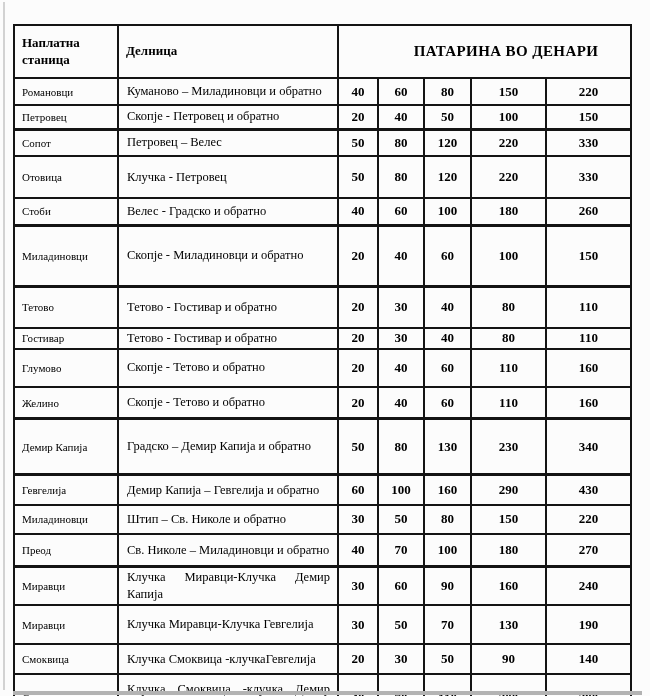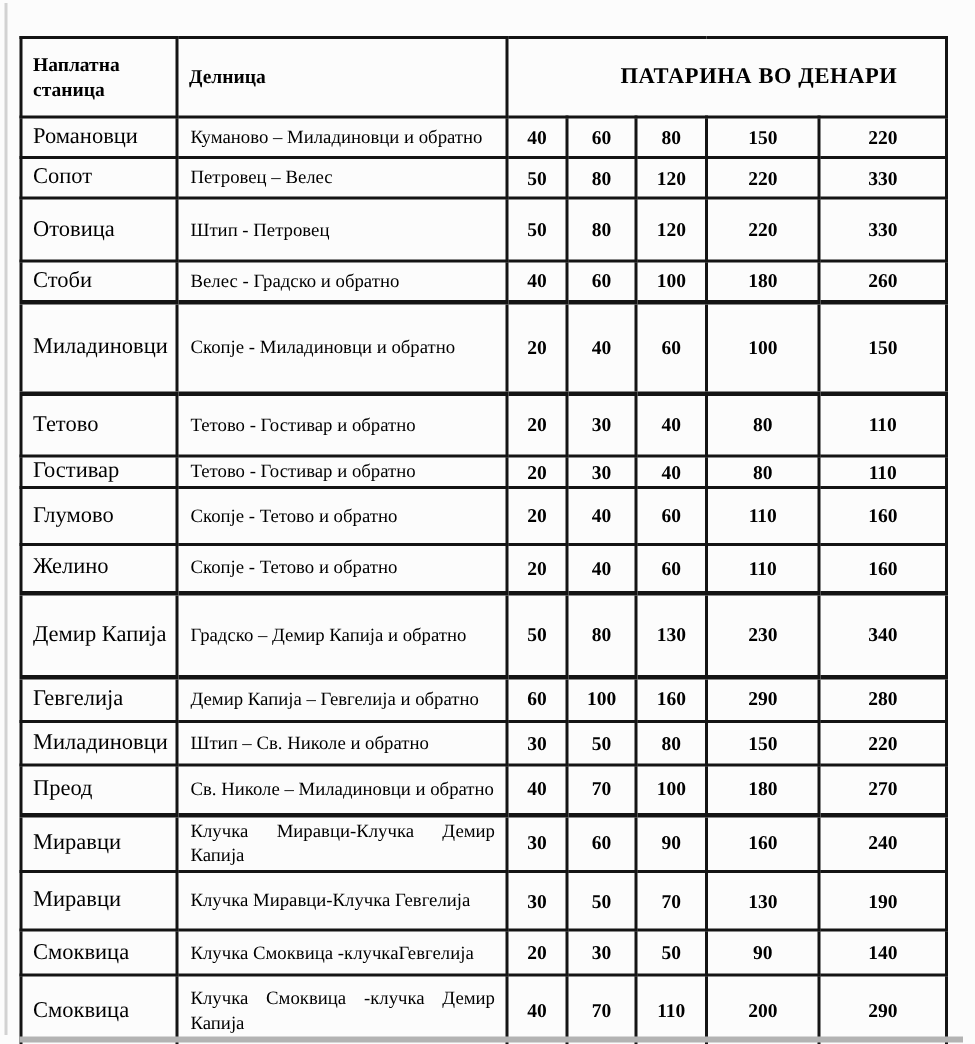--- a/index.html
+++ b/index.html
@@ -50,21 +50,21 @@
   }
   th.prices-h {
     text-align: center;
     font-size: 15px;
     letter-spacing: 0.4px;
     padding-left: 44px;
   }
   td.station {
     text-align: left;
     padding: 1px 4px 1px 7px;
-    font-size: 15px;
+    font-size: 11px;
     vertical-align: middle;
   }
   td.route {
     text-align: justify;
     padding: 1px 7px 1px 8px;
     font-size: 12.5px;
     vertical-align: middle;
     line-height: 1.35;
   }
   td.price {
@@ -113,32 +113,41 @@
     <tbody id="table-body">
         <tr style="height: 27px;">
           <td class="station">Романовци</td>
           <td class="route">Куманово – Миладиновци и обратно</td>
           <td class="price">40</td>
           <td class="price">60</td>
           <td class="price">80</td>
           <td class="price">150</td>
           <td class="price">220</td>
         </tr>
+        <tr class="thick-bottom" style="height: 24px;">
+          <td class="station">Петровец</td>
+          <td class="route">Скопје - Петровец и обратно</td>
+          <td class="price">20</td>
+          <td class="price">40</td>
+          <td class="price">50</td>
+          <td class="price">100</td>
+          <td class="price">150</td>
+        </tr>
         <tr style="height: 27px;">
           <td class="station">Сопот</td>
           <td class="route">Петровец – Велес</td>
           <td class="price">50</td>
           <td class="price">80</td>
           <td class="price">120</td>
           <td class="price">220</td>
           <td class="price">330</td>
         </tr>
         <tr style="height: 42px;">
           <td class="station">Отовица</td>
-          <td class="route">Штип - Петровец</td>
+          <td class="route">Клучка - Петровец</td>
           <td class="price">50</td>
           <td class="price">80</td>
           <td class="price">120</td>
           <td class="price">220</td>
           <td class="price">330</td>
         </tr>
         <tr class="thick-bottom" style="height: 27px;">
           <td class="station">Стоби</td>
           <td class="route">Велес - Градско и обратно</td>
           <td class="price">40</td>
@@ -201,21 +210,21 @@
           <td class="price">230</td>
           <td class="price">340</td>
         </tr>
         <tr style="height: 30px;">
           <td class="station">Гевгелија</td>
           <td class="route">Демир Капија – Гевгелија и обратно</td>
           <td class="price">60</td>
           <td class="price">100</td>
           <td class="price">160</td>
           <td class="price">290</td>
-          <td class="price">280</td>
+          <td class="price">430</td>
         </tr>
         <tr style="height: 29px;">
           <td class="station">Миладиновци</td>
           <td class="route">Штип – Св. Николе и обратно</td>
           <td class="price">30</td>
           <td class="price">50</td>
           <td class="price">80</td>
           <td class="price">150</td>
           <td class="price">220</td>
         </tr>

